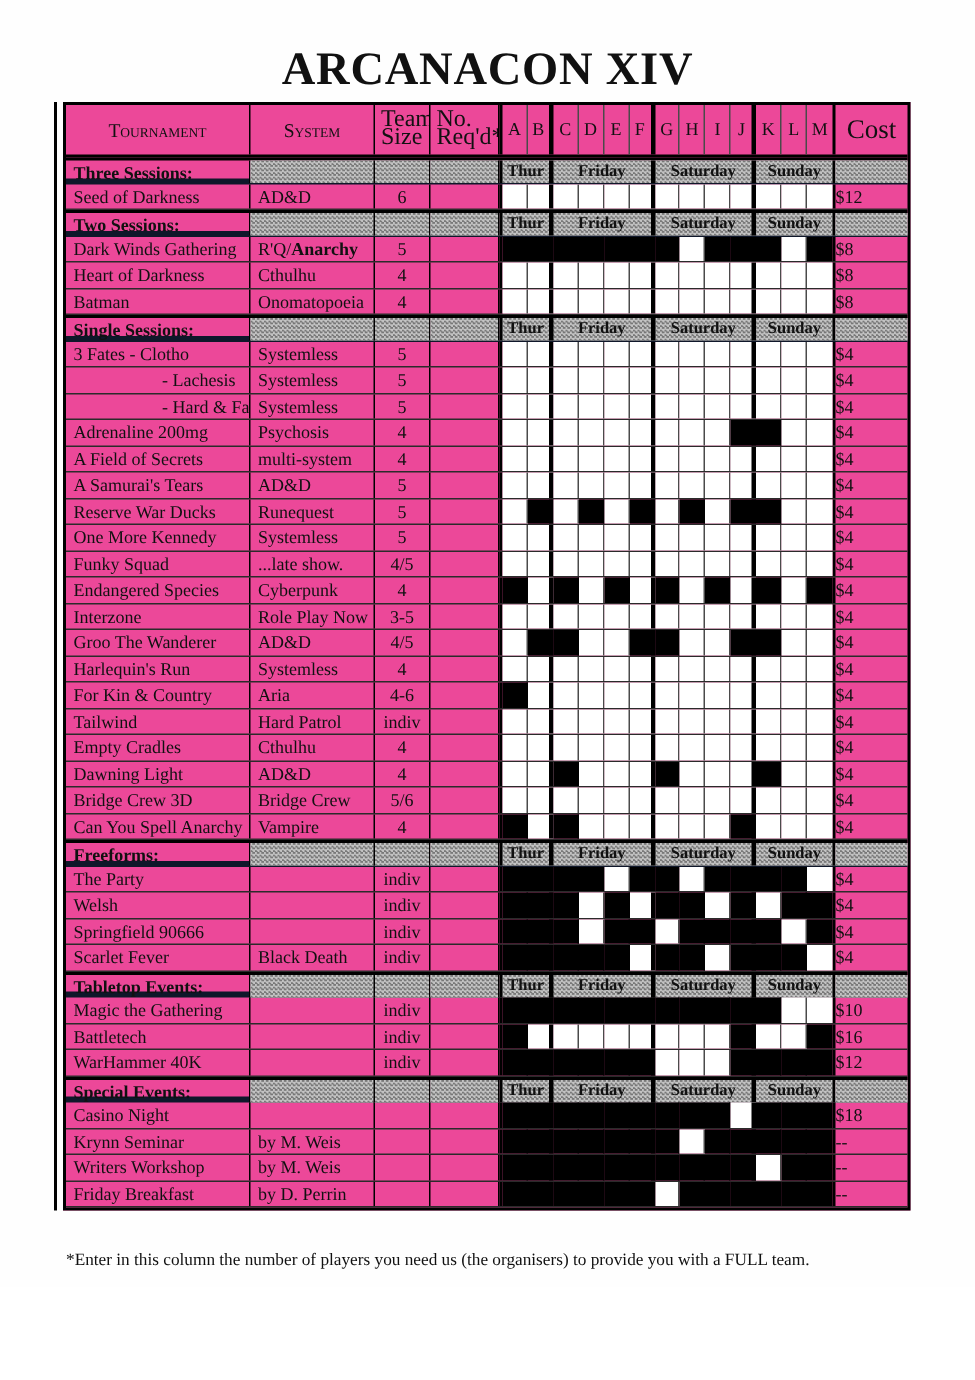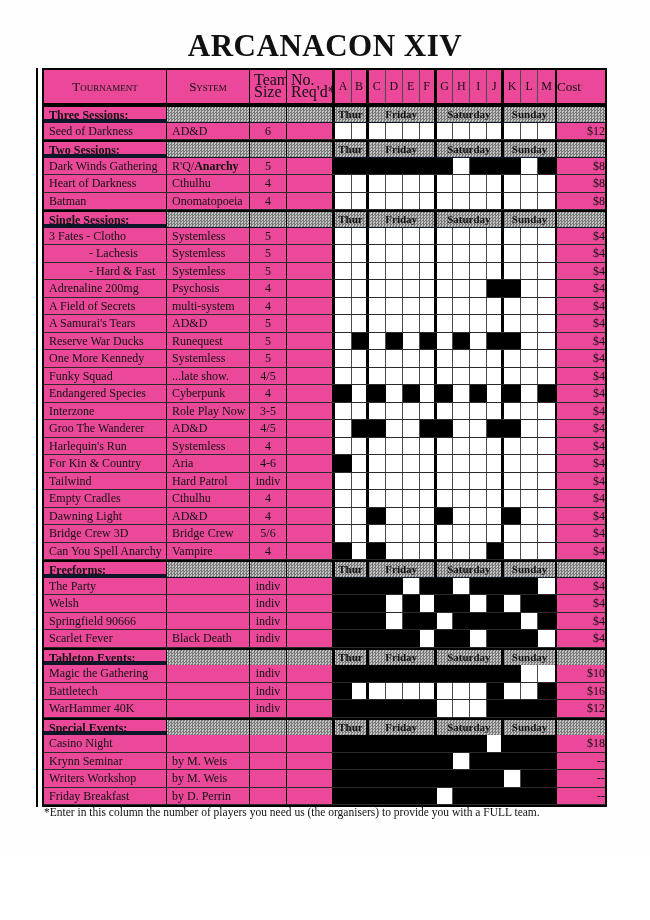--- a/index.html
+++ b/index.html
@@ -8,41 +8,41 @@
   .title{position:absolute;top:28px;left:0;width:100%;text-align:center;
          font-size:31px;font-weight:700;letter-spacing:.5px;}
   .table{position:absolute;left:42px;top:68px;width:565px;border:2px solid #000;box-sizing:border-box;background:#ec4899;}
   .table::before{content:"";position:absolute;left:-8px;top:-2px;bottom:-2px;width:1.5px;background:#000;}
   .row{display:grid;grid-template-columns:123px 83px 37px 46px 224px 48px;
        height:17.5px;box-sizing:border-box;border-bottom:1px solid #2b2b2b;}
   .hrow{height:35px;border-bottom:2px solid #000;}
   .cell{box-sizing:border-box;border-right:1px solid #000;overflow:hidden;white-space:nowrap;
         font-size:12px;line-height:16px;}
   .tcell{padding-left:5px;}
-  .ind{padding-left:45px;}
+  .ind{padding-left:64px;}
   .ctr{text-align:center;}
   .hlab{font-variant:small-caps;text-align:center;font-size:13px;line-height:33px;}
   .h2l{font-size:16px;line-height:12px;padding:4px 0 0 4px;}
-  .costh{text-align:left;font-size:13px;line-height:33px;border-right:none;}
+  .costh{text-align:center;font-size:18px;line-height:33px;border-right:none;}
   .sess{display:grid;grid-template-columns:repeat(13,1fr);box-sizing:border-box;
         border-left:2px solid #000;border-right:2px solid #000;}
   .sc{box-sizing:border-box;border-right:1px solid #4a4a4a;background:#fff;}
   .sc:last-child{border-right:none;}
   .gsep{border-right:3px solid #000 !important;}
   .blk{background:#000;border-right-color:#000;}
   .lett{text-align:center;font-size:12px;line-height:33px;background:transparent;}
   .hatch{background-color:#a9a9a9;
          background-image:repeating-conic-gradient(#787878 0% 25%, #c3c3c3 0% 50%);
          background-size:3px 3px;}
   .secrow{border-top:2px solid #000;border-bottom:4px solid #0f172a;}
   .seclab{font-weight:700;padding-left:5px;}
   .dayc{background:transparent;text-align:center;font-size:11px;font-weight:600;line-height:15px;
         box-sizing:border-box;overflow:hidden;}
-  .costc{text-align:right;border-right:none;}
-  .footnote{position:absolute;left:44px;top:806px;width:575px;font-size:11.5px;white-space:nowrap;}
+  .costc{text-align:left;border-right:none;}
+  .footnote{position:absolute;left:44px;top:834px;width:575px;font-size:11.5px;white-space:nowrap;}
 </style>
 </head>
 <body>
 
 <div class="page">
   <div class="title">ARCANACON XIV</div>
 
   <div class="table">
     <div class="row hrow">
       <div class="cell hlab">Tournament</div>

